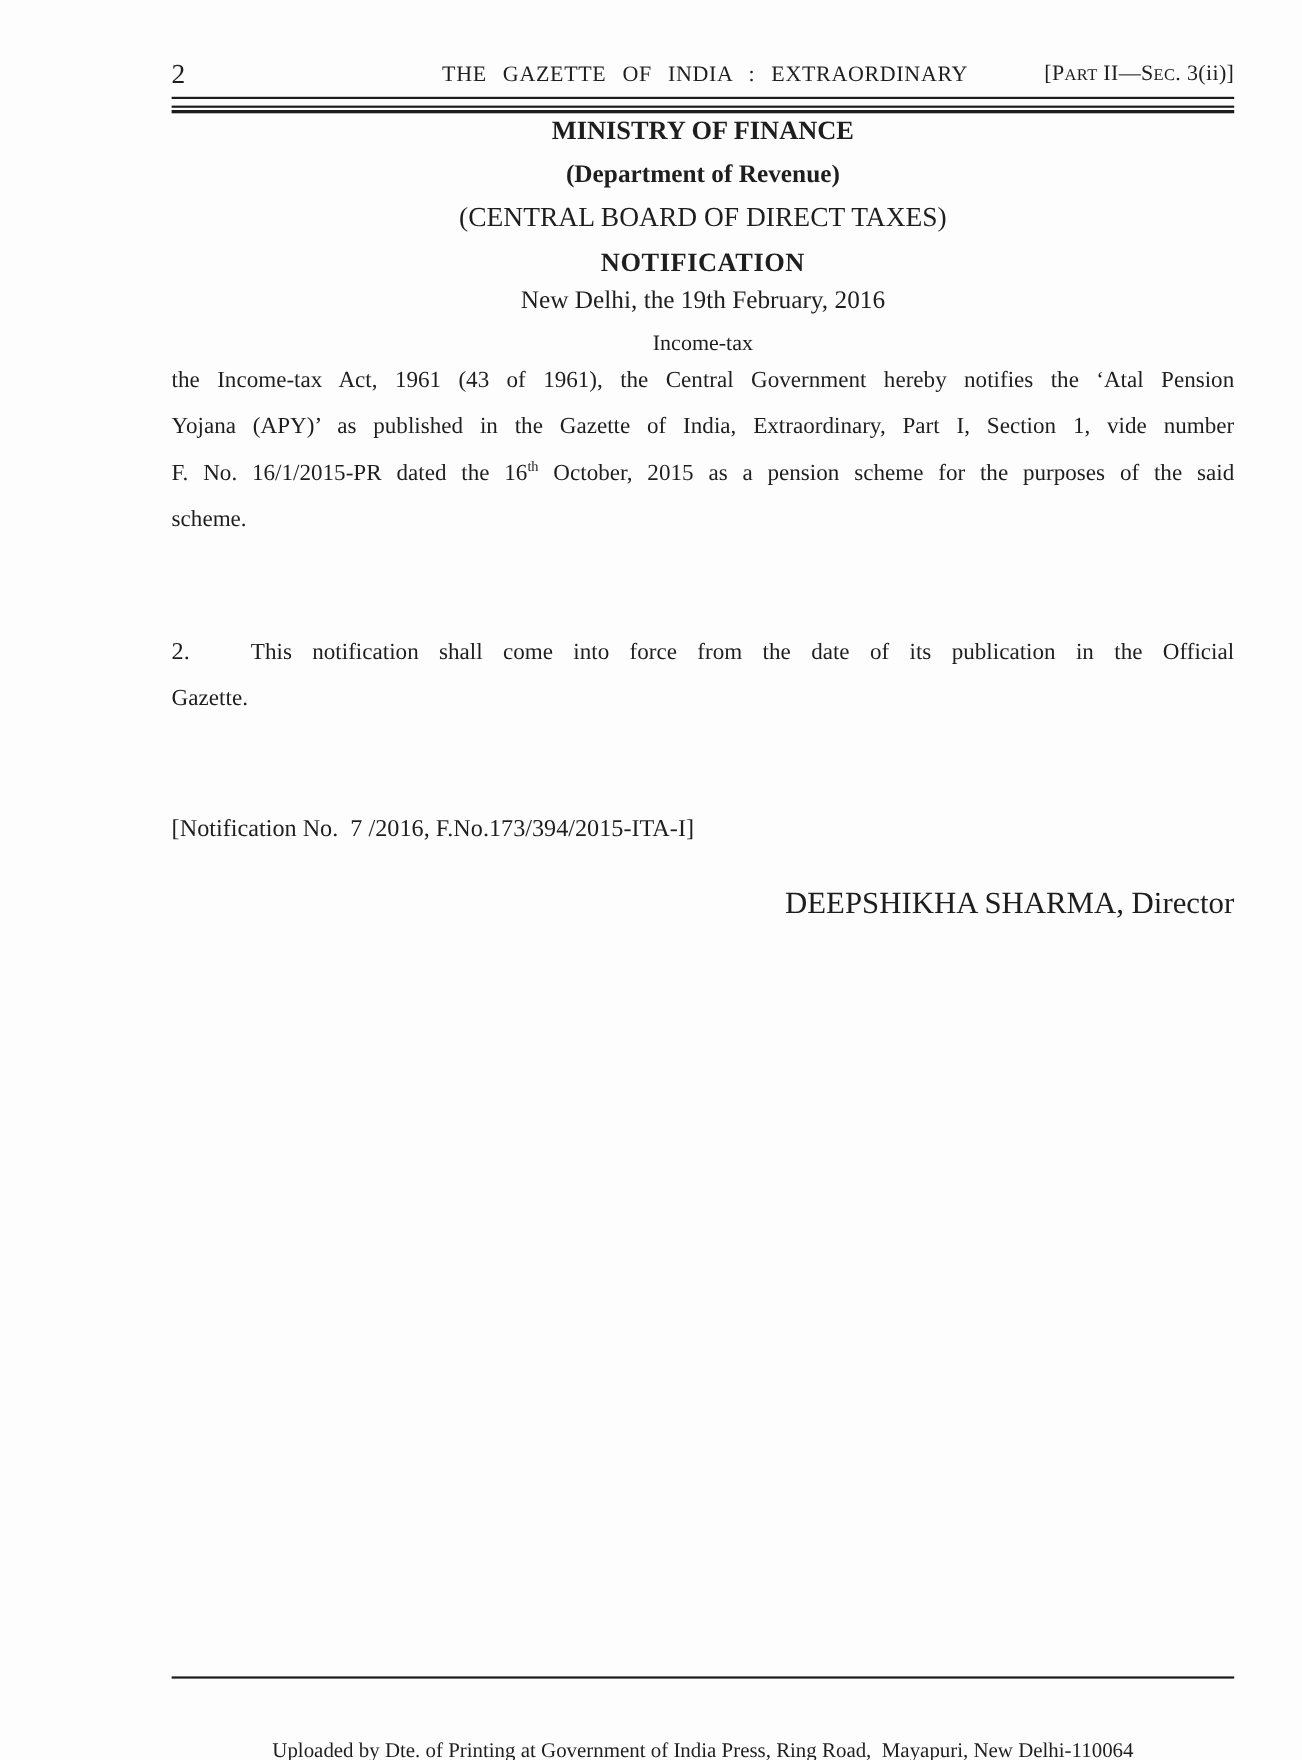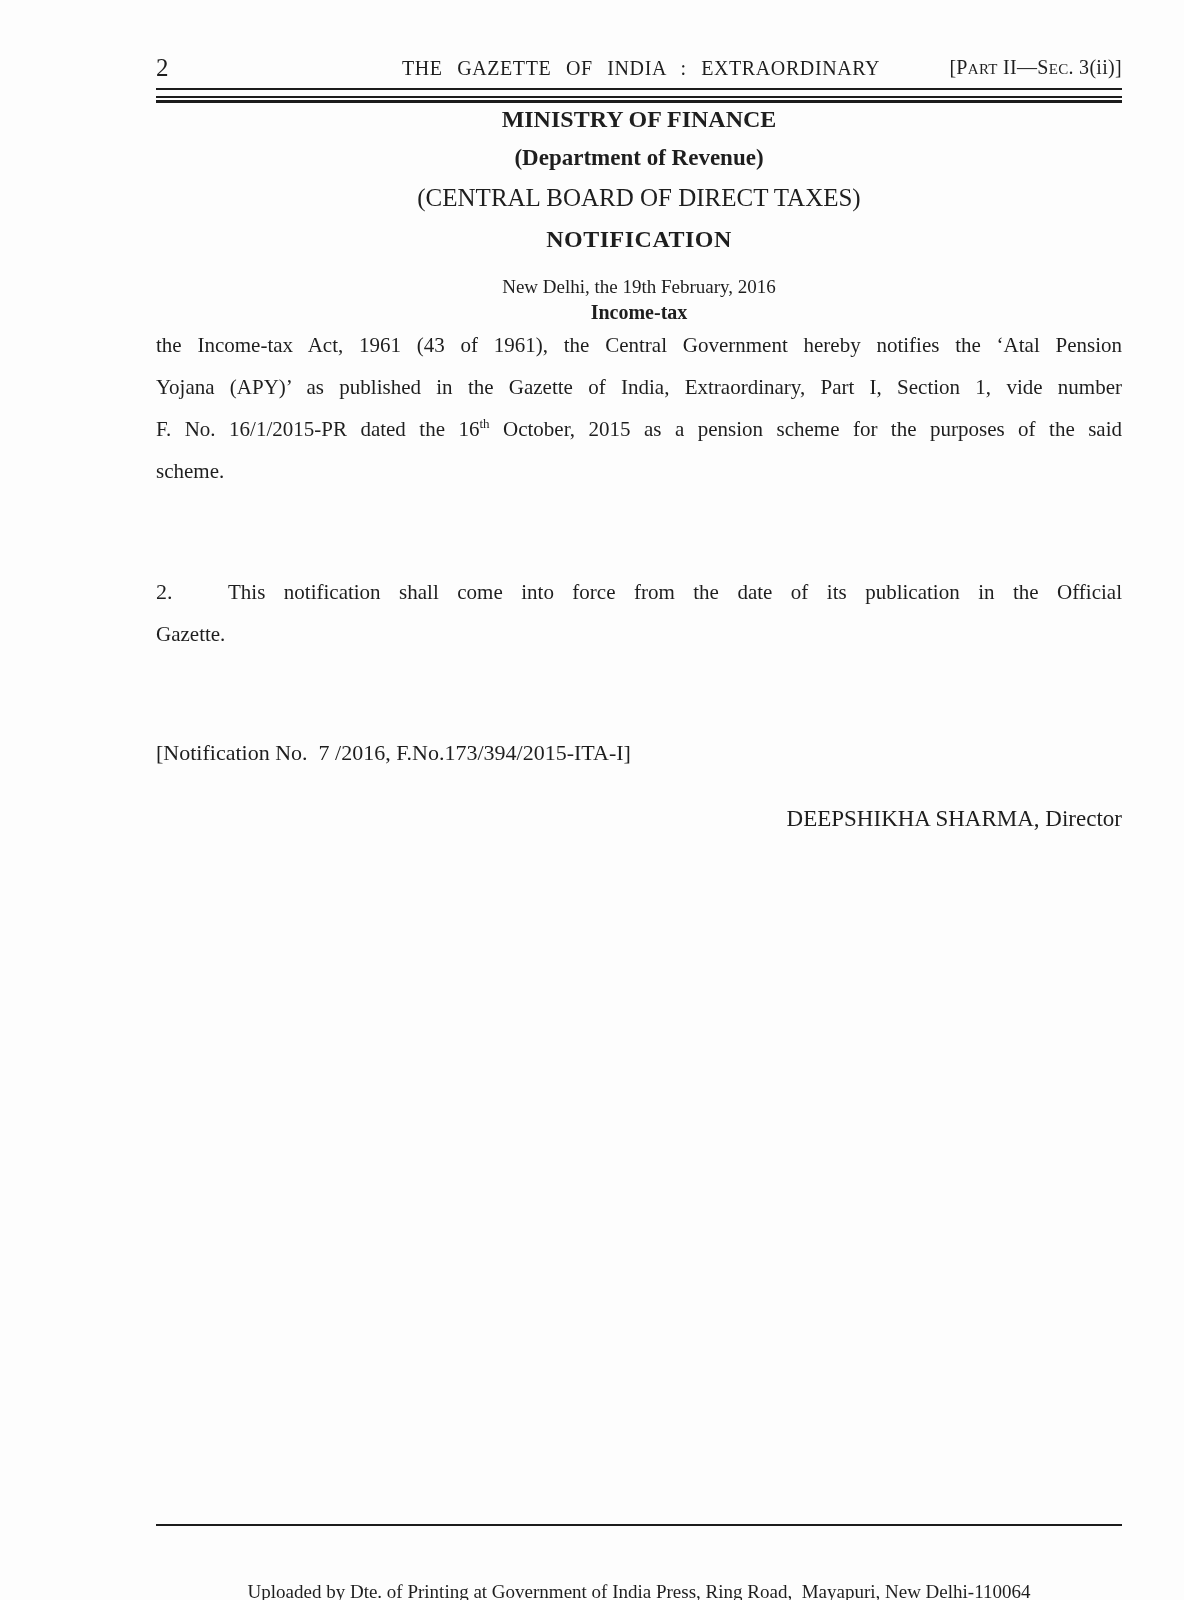--- a/index.html
+++ b/index.html
@@ -70,22 +70,22 @@
     position: absolute;
     left: 156px;
     width: 966px;
     text-align: center;
     line-height: 30px;
   }
   .t-ministry   { top: 104px; font-size: 24px; font-weight: bold; }
   .t-dept       { top: 143px; font-size: 23px; font-weight: bold; }
   .t-board      { top: 183px; font-size: 25px; }
   .t-notif      { top: 224px; font-size: 24px; font-weight: bold; letter-spacing: 0.5px; }
-  .t-date       { top: 272px; font-size: 19px; }
-  .t-subject    { top: 297px; font-size: 20px; font-weight: bold; }
+  .t-date       { top: 258px; font-size: 23px; }
+  .t-subject    { top: 297px; font-size: 20px; font-weight: normal; }
   
   .para {
     position: absolute;
     left: 156px;
     width: 966px;
   }
   .para1 { top: 324px; }
   .para2 { top: 571px; }
   .bline {
     line-height: 42px;
@@ -112,21 +112,21 @@
     text-align: left;
     font-size: 22px;
     white-space: pre-wrap;
   }
   .signature {
     position: absolute;
     left: 156px;
     width: 966px;
     top: 806px;
     text-align: right;
-    font-size: 23px;
+    font-size: 28px;
   }
   
   .footer-rule {
     position: absolute;
     left: 156px;
     width: 966px;
     top: 1524px;
     height: 2px;
     background: #1c1c1c;
   }

